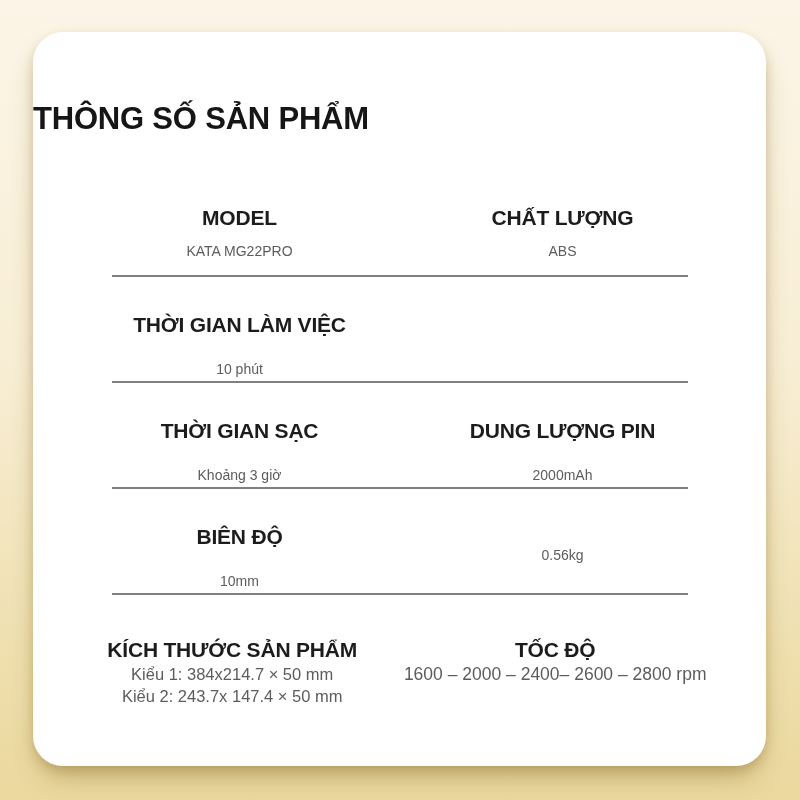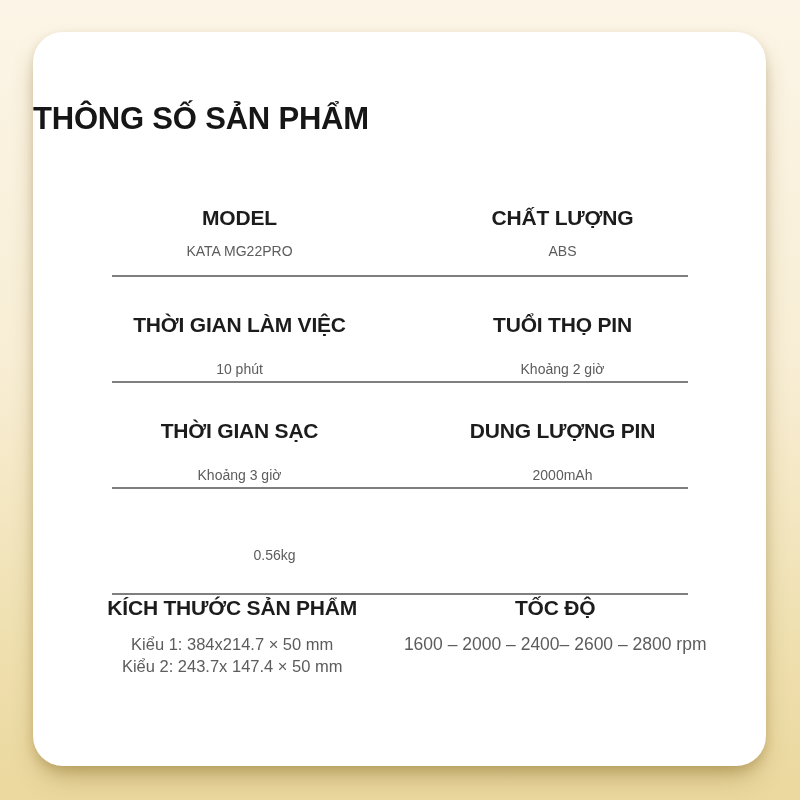--- a/index.html
+++ b/index.html
@@ -55,22 +55,22 @@
     color: #5c5c5c;
     white-space: nowrap;
   }
   .r1   { height: 89px; }
   .r1 .cell   { padding-top: 17px; }
   .r1 .values { margin-top: 8px; }
   .rmid { height: 106px; }
   .rmid .cell   { padding-top: 35px; }
   .rmid .values { margin-top: 19px; }
   .r5   { height: 140px; }
-  .r5 .cell   { }
-  .r5 .values { margin-top: 12px; }
+  .r5 .cell   { padding-top: 42px; }
+  .r5 .values { margin-top: 0; }
   .r5 .value  { line-height: 22px; font-size: 16.5px; }
   .r5 .value.rpm { font-size: 17.5px; }
 </style>
 </head>
 <body>
 
 <div class="card">
   <div class="title">THÔNG SỐ SẢN PHẨM</div>
 
   <div class="content">
@@ -90,44 +90,44 @@
       </div>
     </div>
 
     <div class="row rmid">
       <div class="cell left">
         <div class="label">THỜI GIAN LÀM VIỆC</div>
         <div class="values">
           <div class="value">10 phút</div>
         </div>
       </div>
-      <div class="cell right">
-        <div class="label">TUỔI THỌ PIN</div>
-        <div class="values">
-          <div class="value">Khoảng 2 giờ</div>
-        </div>
-      </div>
     </div>
 
     <div class="row rmid">
       <div class="cell left">
         <div class="label">THỜI GIAN SẠC</div>
         <div class="values">
           <div class="value">Khoảng 3 giờ</div>
         </div>
       </div>
       <div class="cell right">
         <div class="label">DUNG LƯỢNG PIN</div>
         <div class="values">
           <div class="value">2000mAh</div>
         </div>
       </div>
     </div>
 
     <div class="row rmid">
+      <div class="cell left">
+        <div class="label">BIÊN ĐỘ</div>
+        <div class="values">
+          <div class="value">10mm</div>
+        </div>
+      </div>
       <div class="cell right">
         <div class="values">
           <div class="value">0.56kg</div>
         </div>
       </div>
     </div>
 
     <div class="row r5 last">
       <div class="cell left">
         <div class="label">KÍCH THƯỚC SẢN PHẨM</div>

